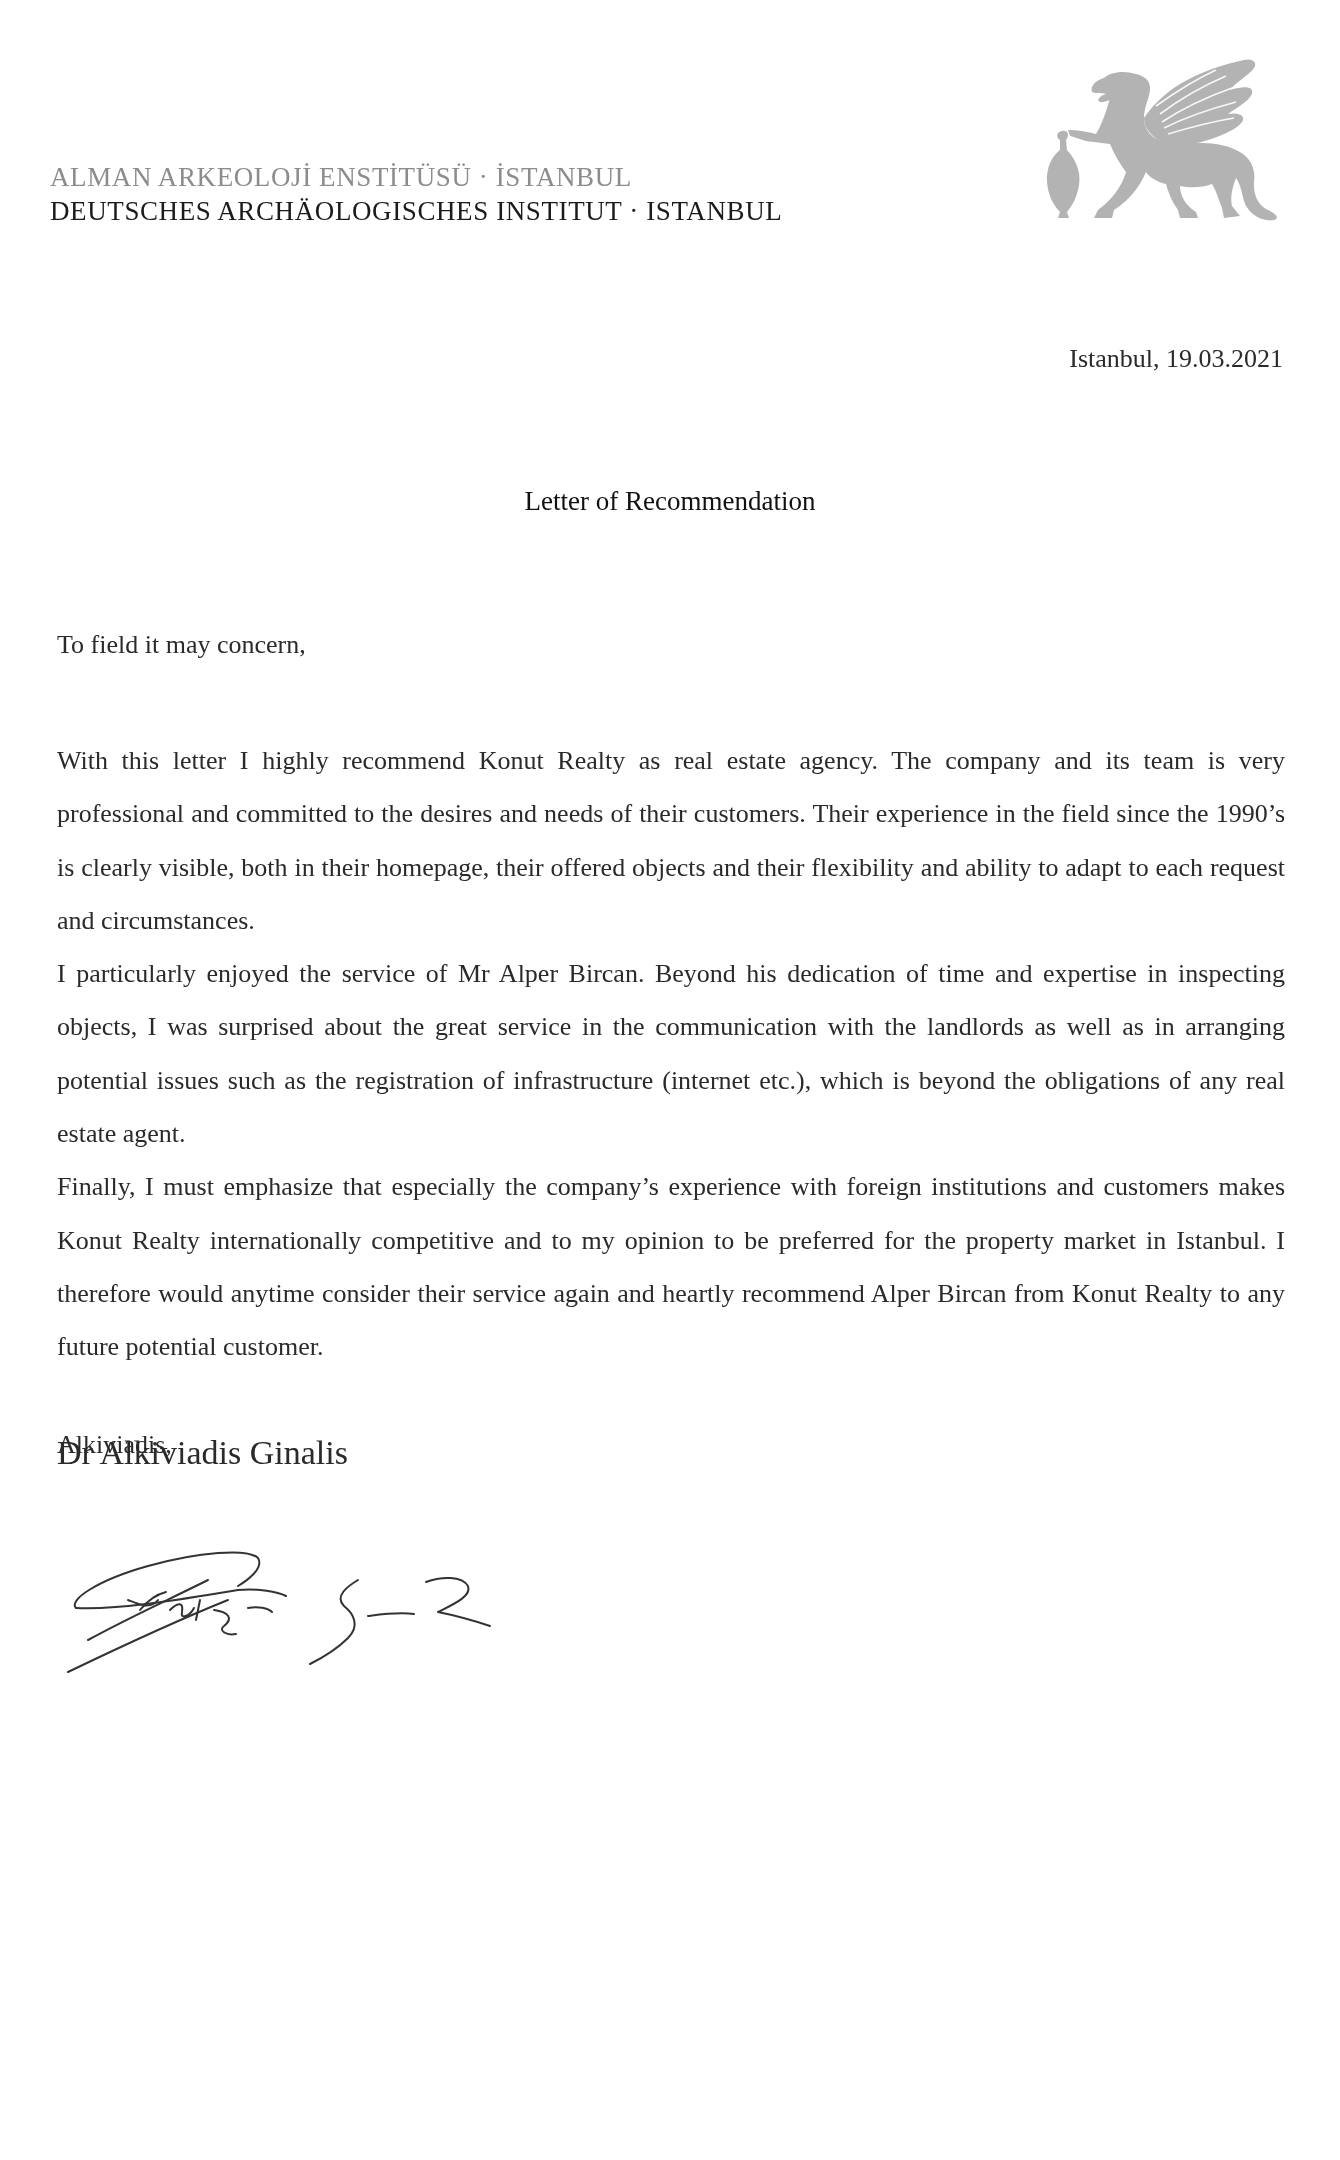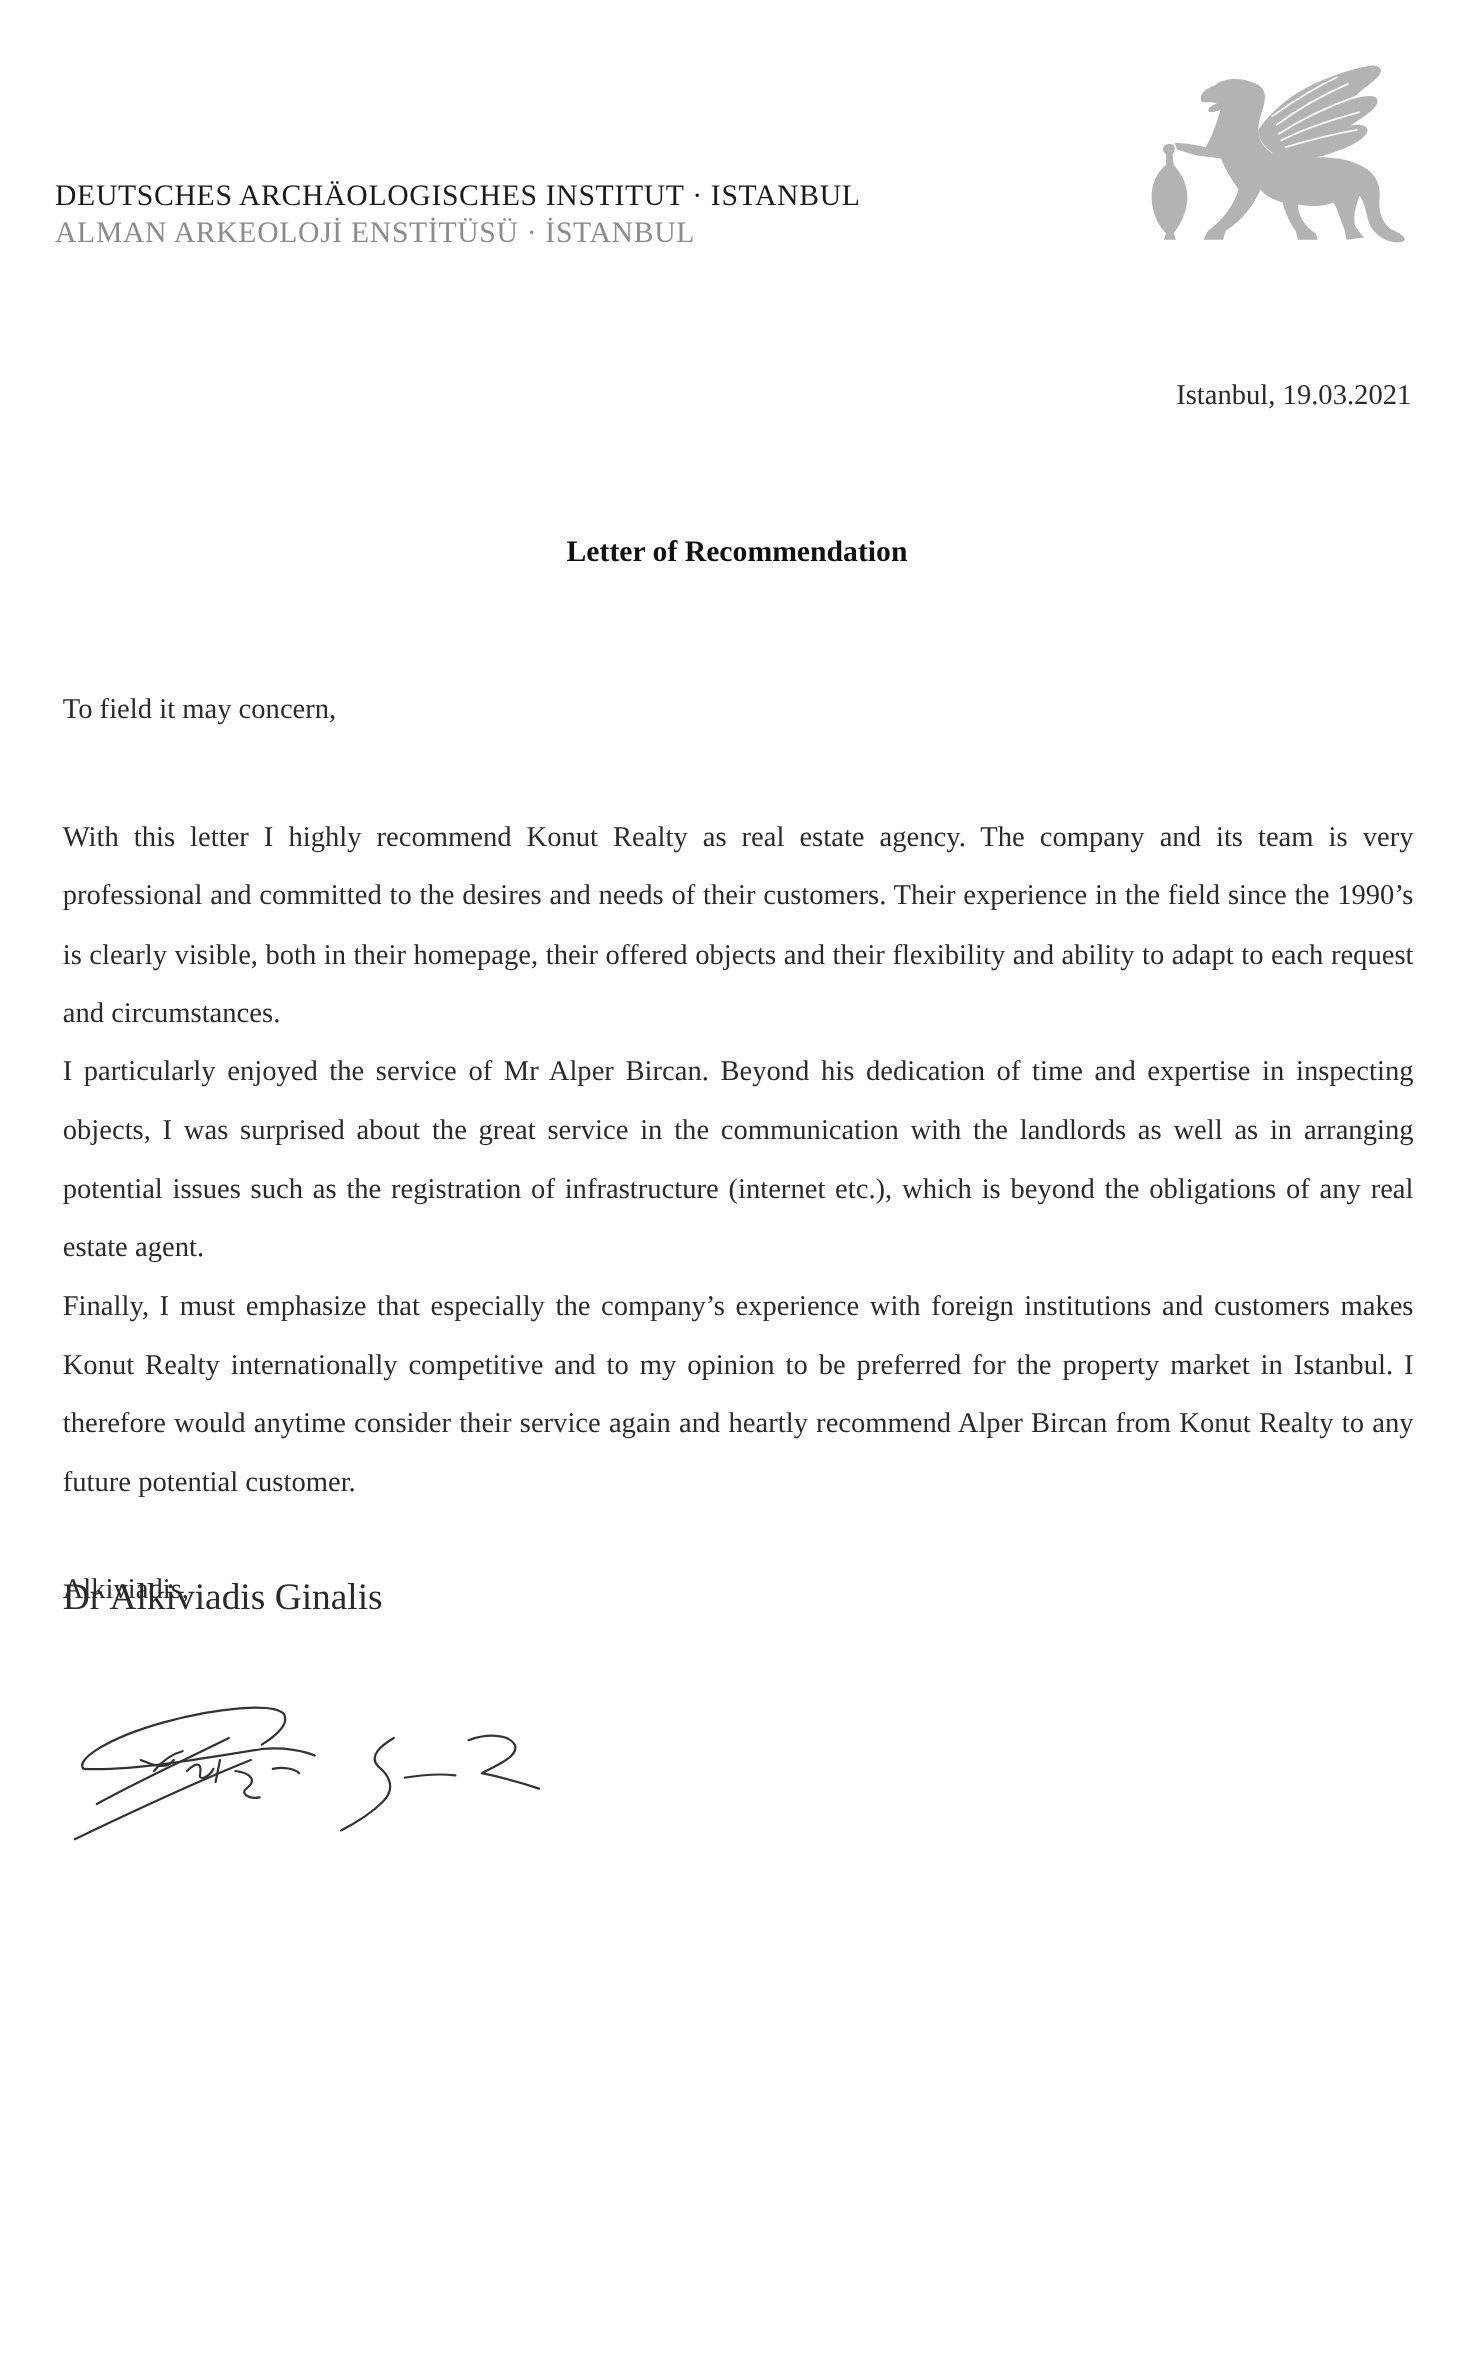--- a/index.html
+++ b/index.html
@@ -48,21 +48,21 @@
     color: #2a2a2a;
     margin-left: 48px;
   }
 
   .title {
     position: absolute;
     left: 0;
     width: 1340px;
     top: 484px;
     text-align: center;
-    font-weight: bold;
+    font-weight: normal;
     font-size: 27px;
     line-height: 34px;
     color: #111111;
   }
 
   .salutation {
     position: absolute;
     left: 57px;
     top: 628px;
     font-size: 26px;
@@ -106,22 +106,22 @@
     left: 58px;
     top: 1530px;
     width: 440px;
     height: 150px;
   }
 </style>
 </head>
 <body>
 
 <div class="letterhead">
+  <div class="lh-line lh-tr">ALMAN ARKEOLOJİ ENSTİTÜSÜ · İSTANBUL</div>
   <div class="lh-line lh-de">DEUTSCHES ARCHÄOLOGISCHES INSTITUT · ISTANBUL</div>
-  <div class="lh-line lh-tr">ALMAN ARKEOLOJİ ENSTİTÜSÜ · İSTANBUL</div>
 </div>
 
 <svg class="logo" viewBox="0 0 250 170" xmlns="http://www.w3.org/2000/svg">
   <g fill="#b3b3b3">
 
     <path d="M20 82 C16 80 16 74 22 73 C28 72 30 77 26 82 L27 92 C38 104 42 118 38 132 C35 144 30 150 27 154 L29 160 L18 160 L20 154 C14 148 8 138 7 124 C6 110 12 98 20 92 Z"></path>
 
     <path d="M70 40 C64 34 60 26 64 20 C70 14 84 12 96 16 C104 18 110 22 110 30 C110 40 104 48 104 60 C104 72 112 82 126 84 C150 86 176 82 196 92 C210 98 216 110 214 124 C213 136 218 148 228 152 C236 156 240 160 234 162 C224 164 212 158 206 148 C202 140 202 128 196 120 C192 130 190 140 192 148 L200 158 L184 160 L182 150 C178 140 176 132 172 126 C162 130 150 130 140 128 C140 138 146 148 156 154 L158 160 L140 160 L138 152 C132 144 128 134 126 126 C118 124 110 120 106 114 C100 128 90 142 74 152 L72 160 L54 160 L58 152 C72 142 82 128 86 114 C80 106 74 96 70 86 L54 84 C46 84 38 80 30 78 L28 72 C38 72 48 74 56 76 C62 66 66 54 70 40 Z"></path>
 
     <path d="M64 20 C56 22 50 28 52 34 C56 36 62 34 66 36 C60 38 56 42 60 44 C66 44 70 42 72 40 Z"></path>

